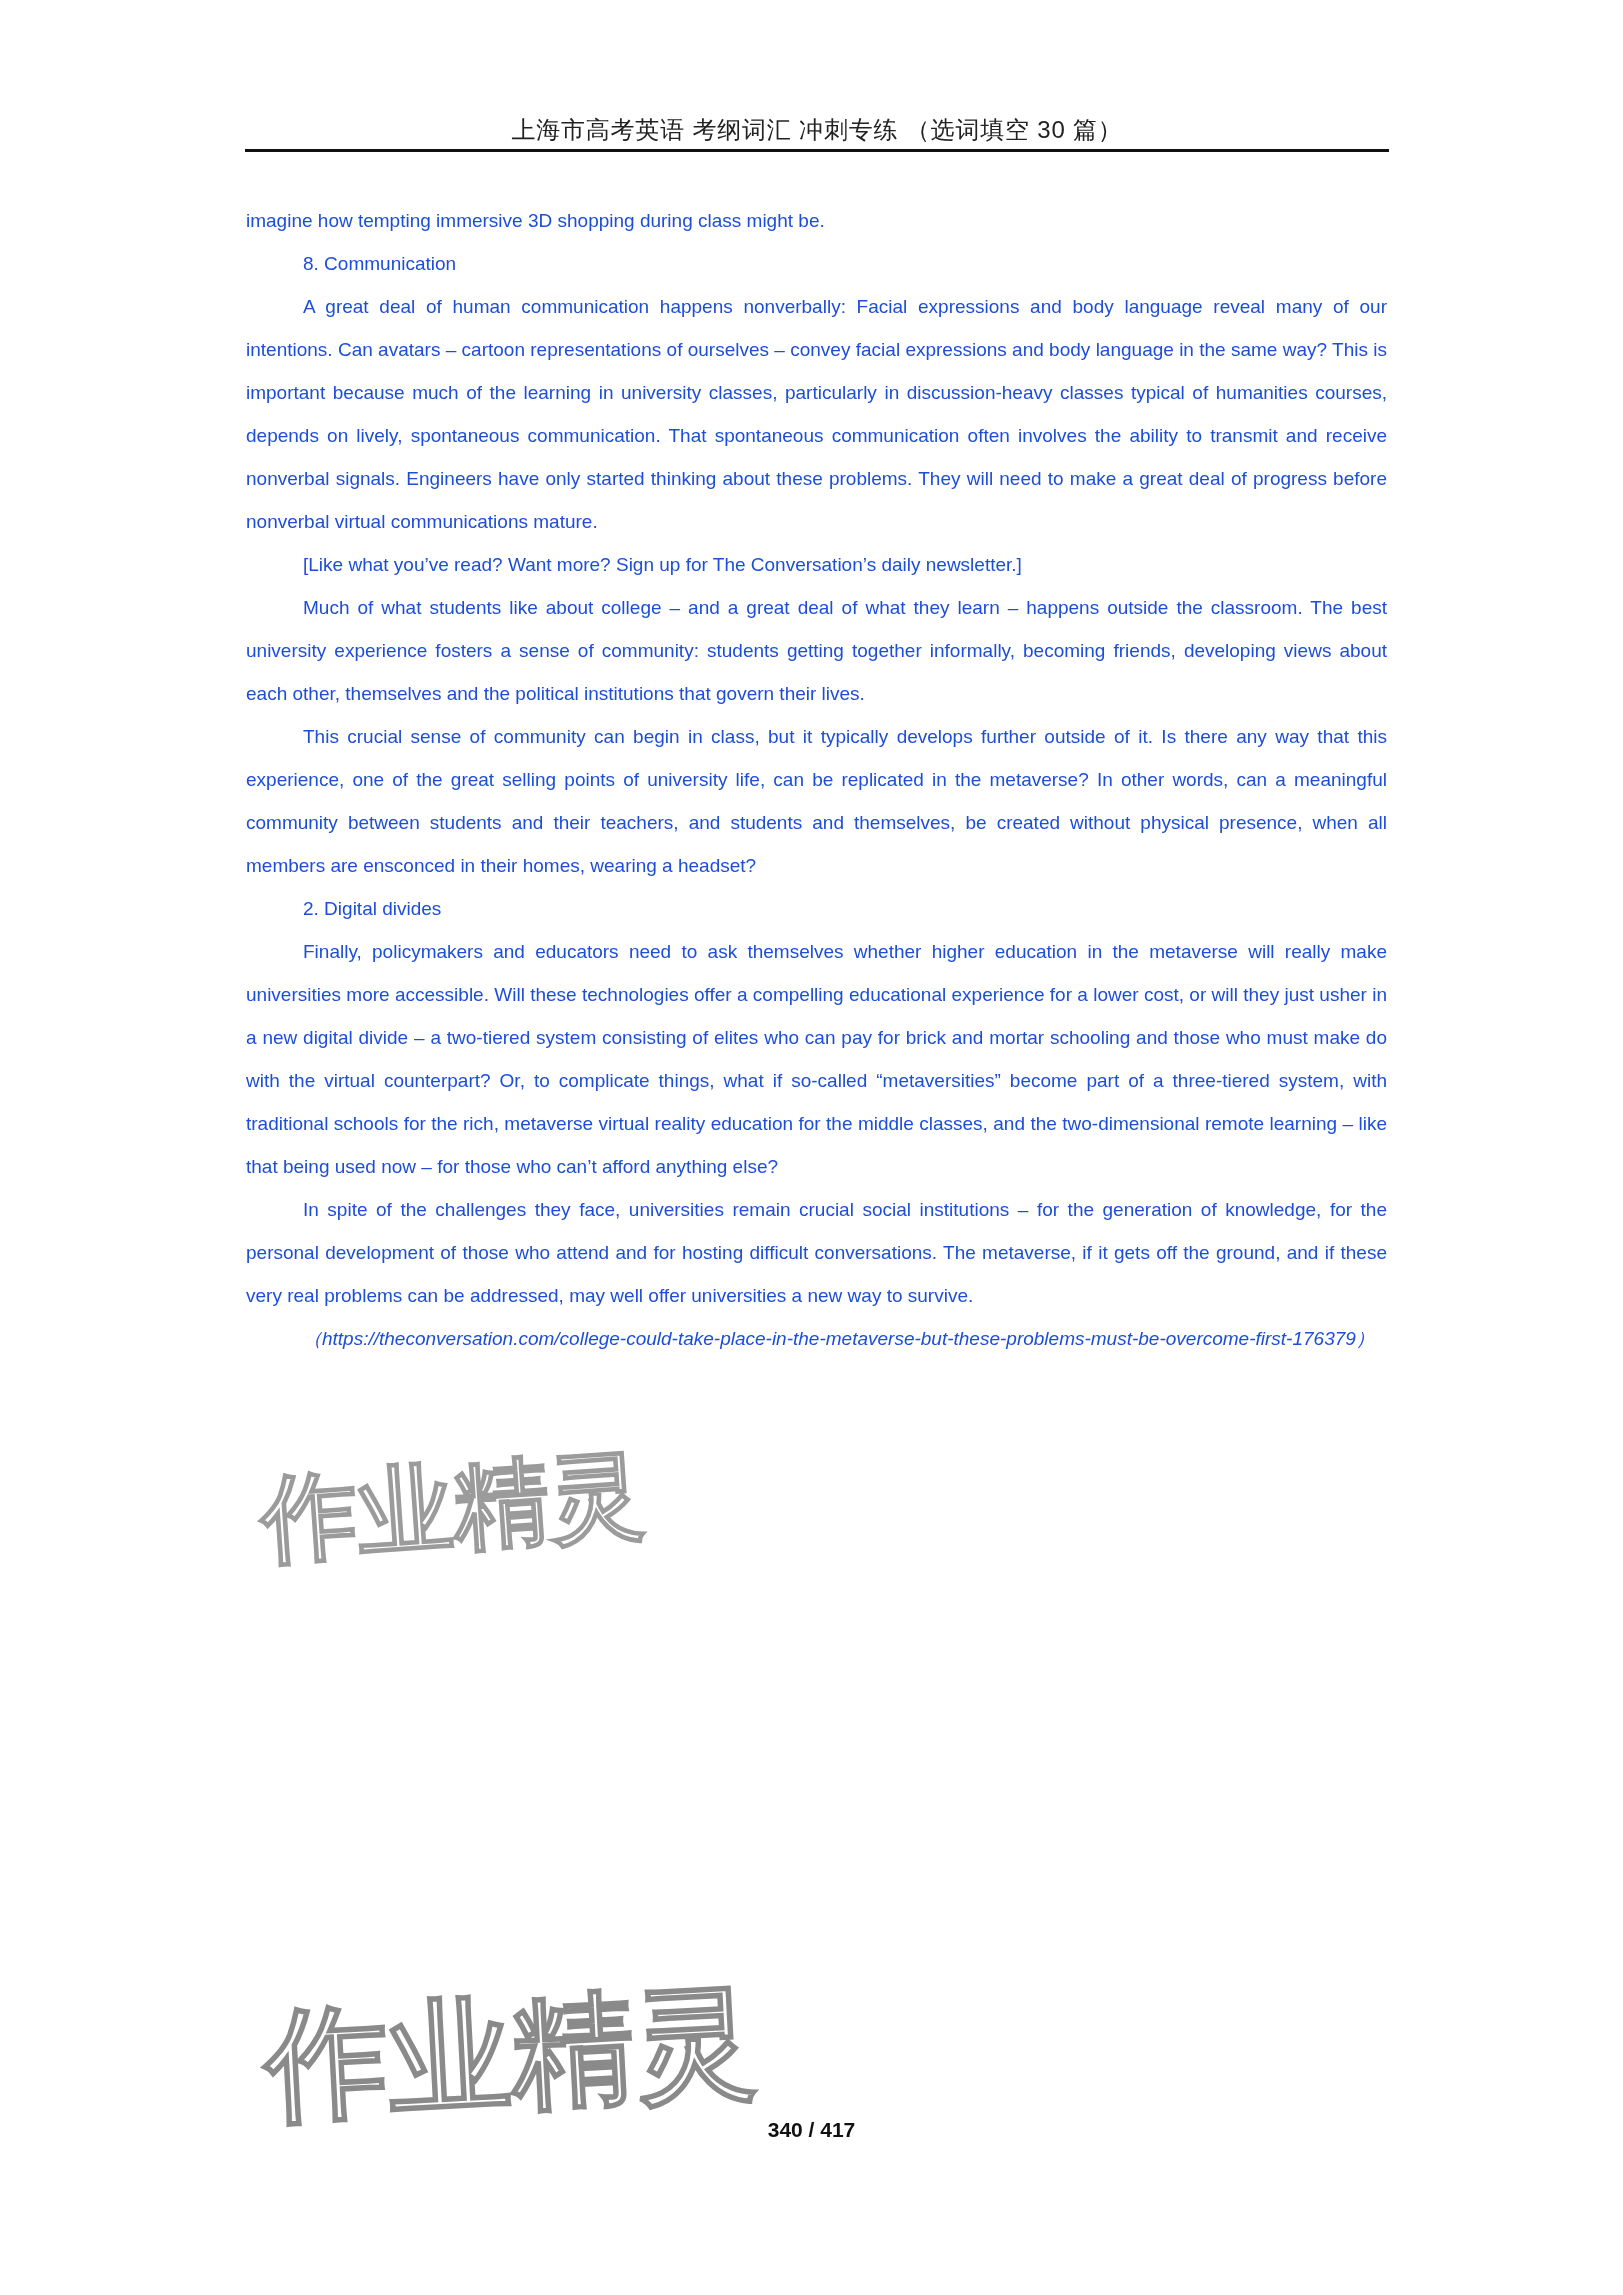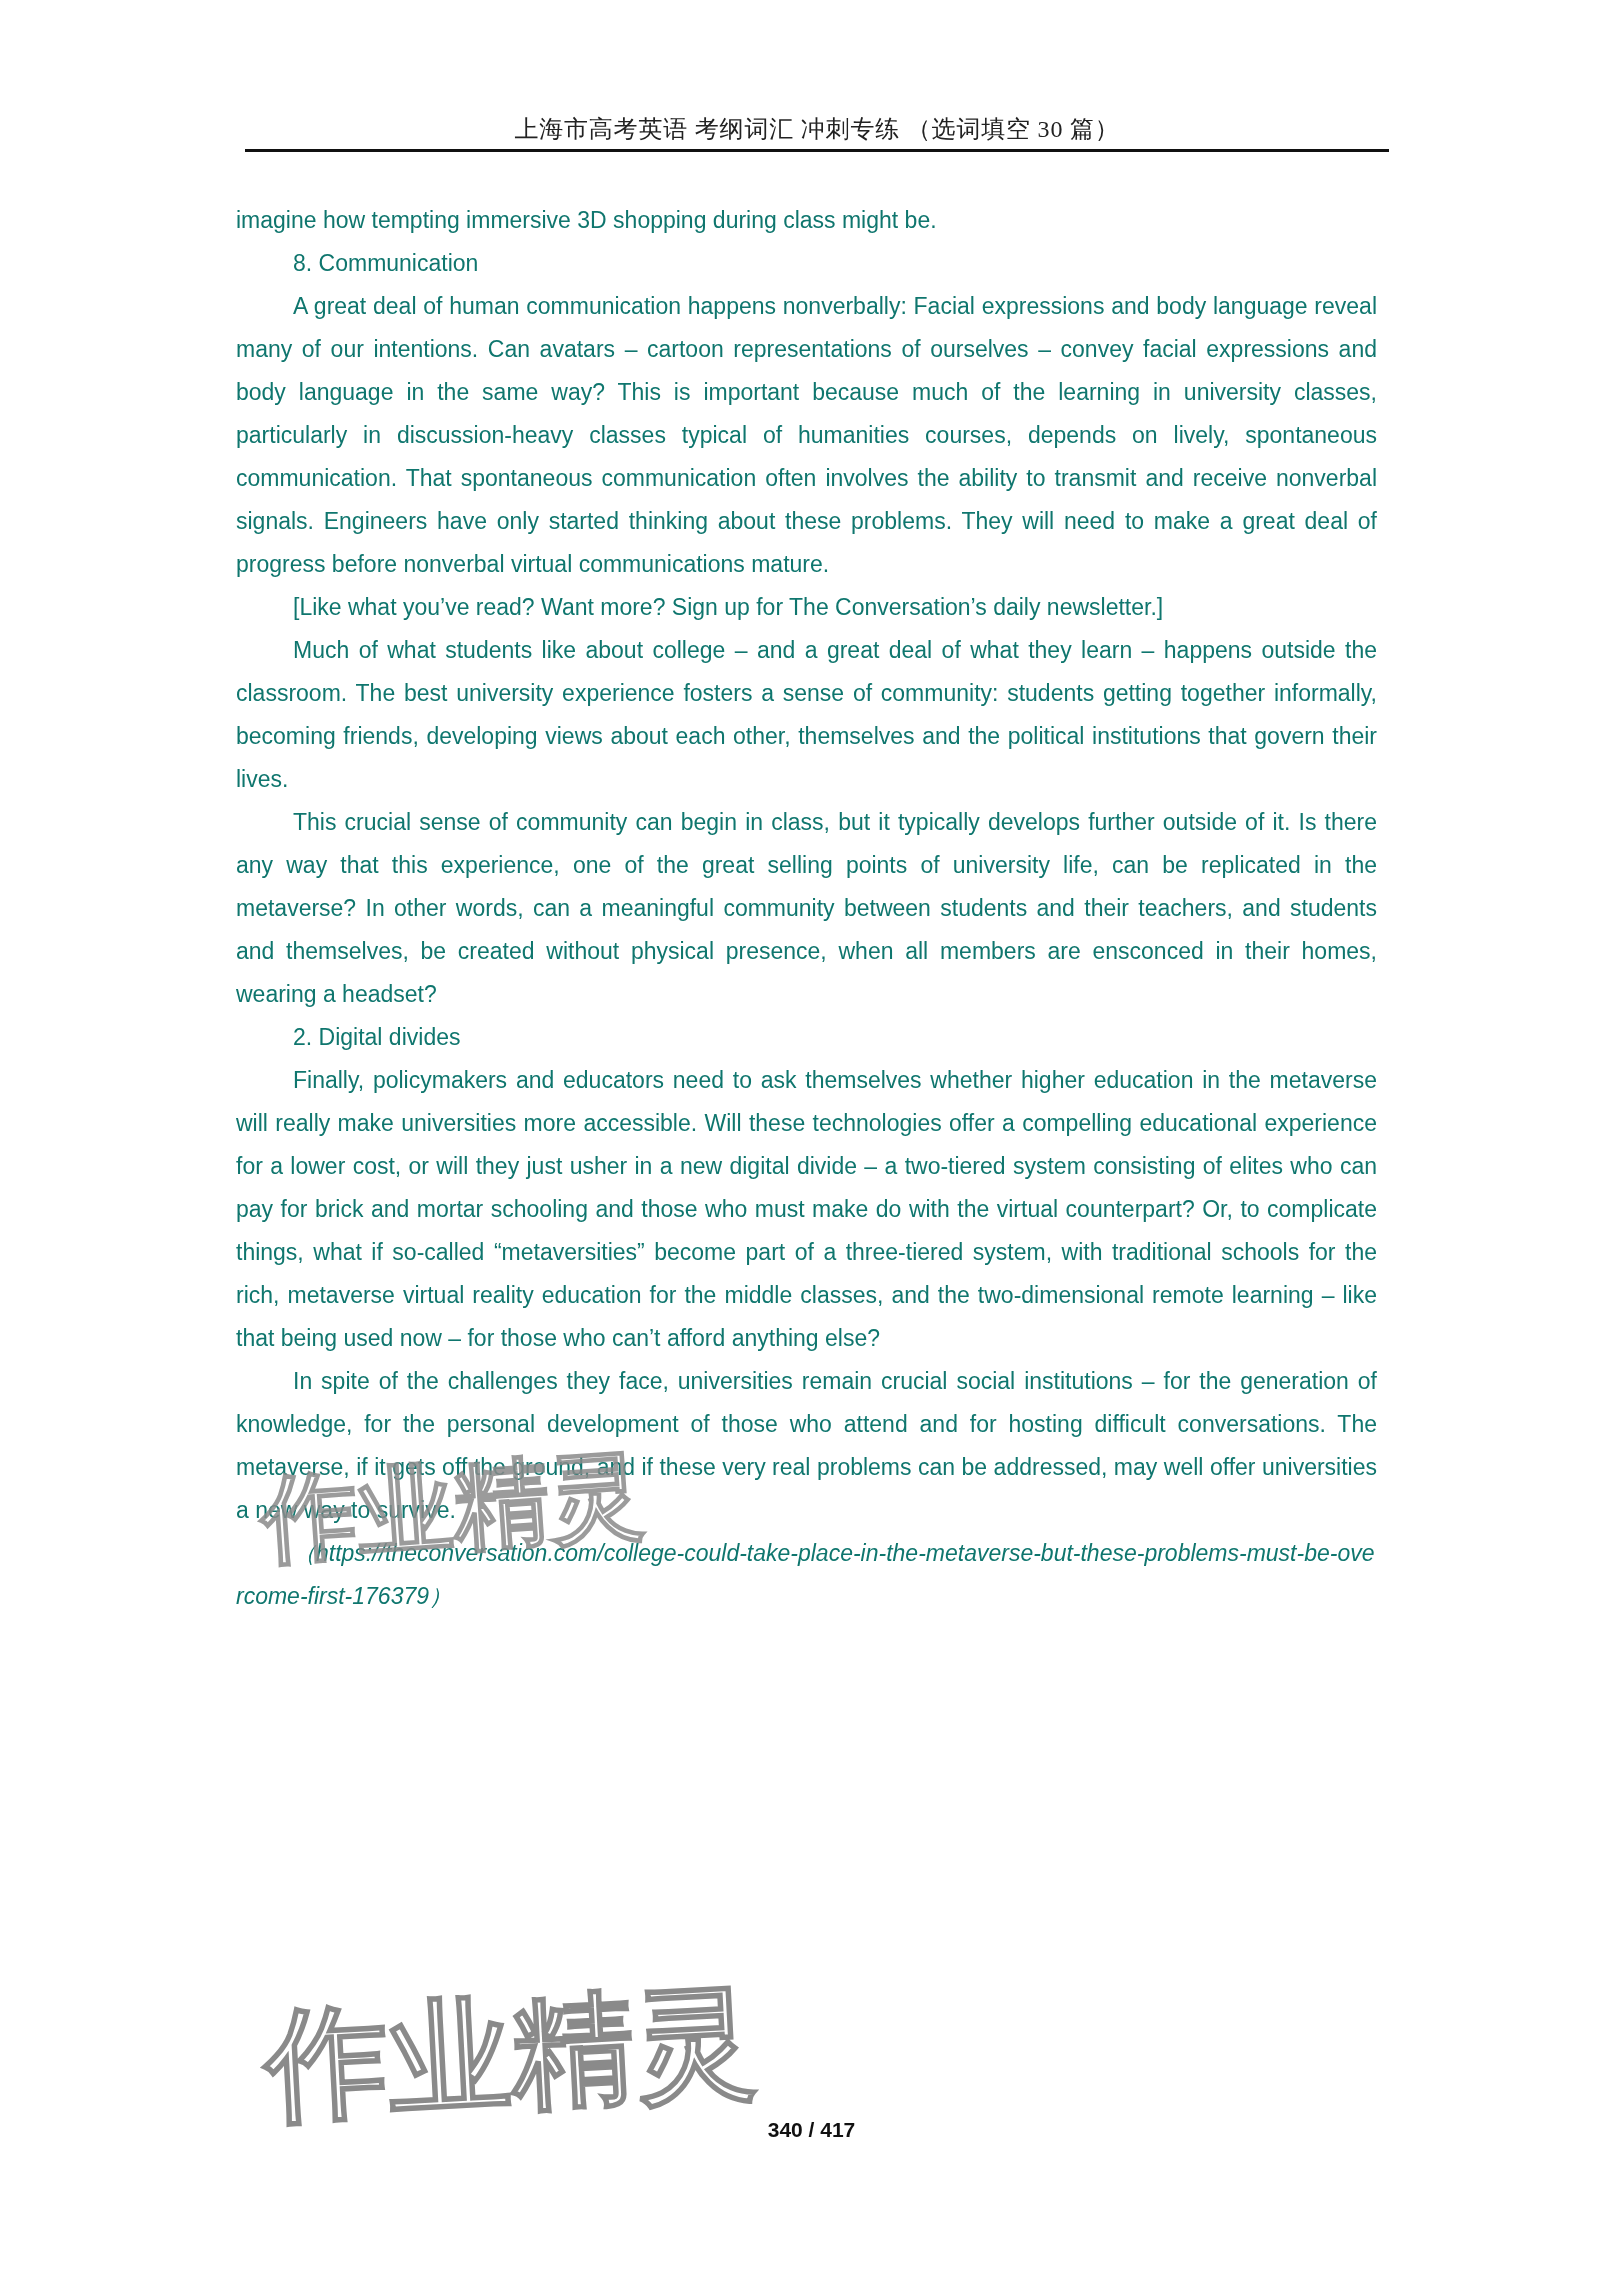--- a/index.html
+++ b/index.html
@@ -13,44 +13,44 @@
       position: relative;
       overflow: hidden;
       color: #111111;
     }
     .page-header {
       position: absolute;
       left: 245px;
       top: 113px;
       width: 1144px;
       text-align: center;
-      font-family: Liberation Serif, serif;
+      font-family: Liberation Sans, sans-serif;
       font-size: 24px;
       letter-spacing: 0.8px;
       color: #222;
       line-height: 33px;
     }
     .header-rule {
       position: absolute;
       left: 245px;
       top: 149px;
       width: 1144px;
       height: 2.5px;
       background: #111;
     }
     .content {
       position: absolute;
-      left: 236px;
+      left: 246px;
       top: 199px;
       width: 1141px;
       font-family: "Liberation Sans", "DejaVu Sans", sans-serif;
-      font-size: 23px;
+      font-size: 19px;
       line-height: 43px;
       text-align: justify;
-      color: #0f766e;
+      color: #1d4ed8;
     }
     .content p {
       margin: 0;
     }
     .content p.indent {
       text-indent: 57px;
     }
     .content p.heading {
       text-indent: 57px;
     }

